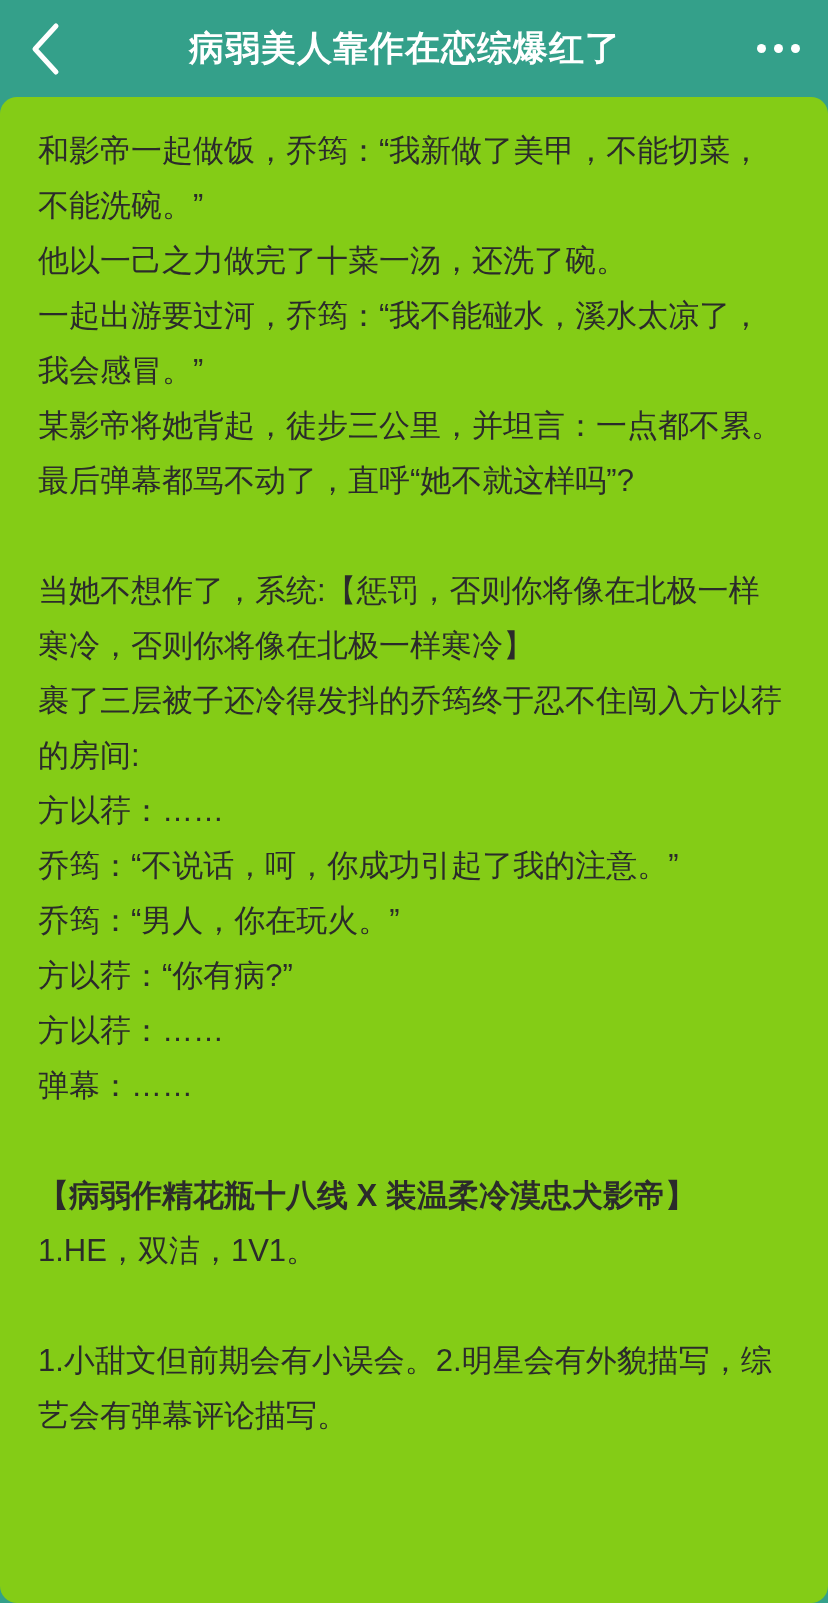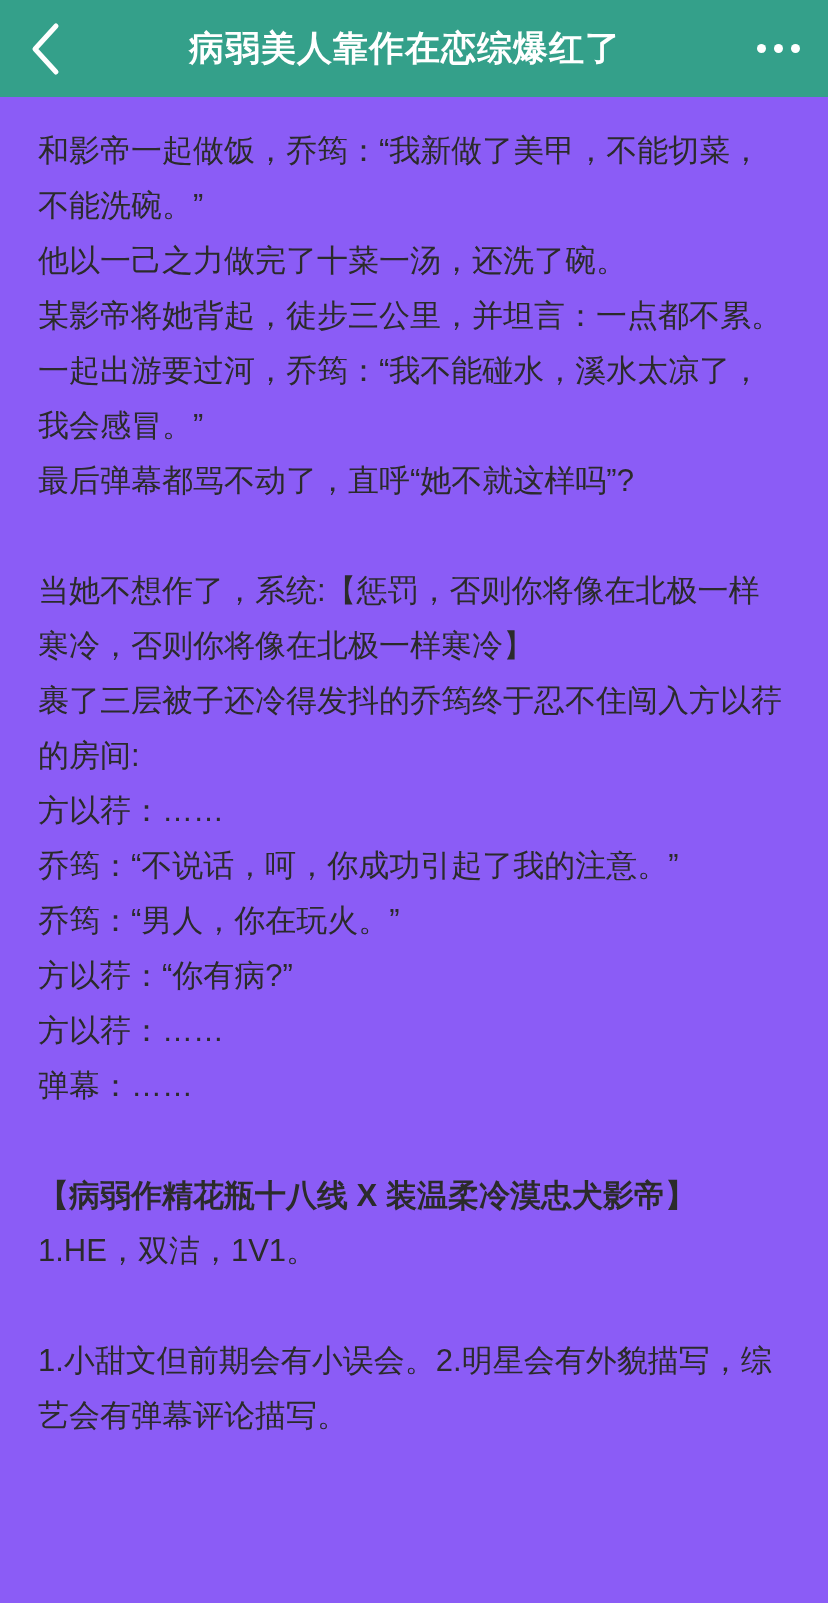--- a/index.html
+++ b/index.html
@@ -79,25 +79,26 @@
     display: block;
     width: 9px;
     height: 9px;
     border-radius: 50%;
     background: #ffffff;
   }
 
   .content {
     position: relative;
     flex: 1 1 auto;
-    background: #8b5cf6;
+    background: #84cc16;
     padding: 26px 38px 0 38px;
     box-sizing: border-box;
     overflow: hidden;
     z-index: 6;
+    border-radius: 17px;
   }
   .para {
     color: #2b2b2b;
     font-size: 31px;
     line-height: 55px;
     word-break: break-all;
     margin: 0;
   }
   .para.bold {
     font-weight: bold;
@@ -128,22 +129,22 @@
         <i></i>
           <i></i>
           <i></i>
       </span>
     </div>
   </div>
 
   <div class="content">
     <p class="para">和影帝一起做饭，乔筠：“我新做了美甲，不能切菜，不能洗碗。”</p>
     <p class="para">他以一己之力做完了十菜一汤，还洗了碗。</p>
+    <p class="para">一起出游要过河，乔筠：“我不能碰水，溪水太凉了，我会感冒。”</p>
     <p class="para">某影帝将她背起，徒步三公里，并坦言：一点都不累。</p>
-    <p class="para">一起出游要过河，乔筠：“我不能碰水，溪水太凉了，我会感冒。”</p>
     <p class="para">最后弹幕都骂不动了，直呼“她不就这样吗”?</p>
     <div class="spacer"></div>
     <p class="para">当她不想作了，系统:【惩罚，否则你将像在北极一样寒冷，否则你将像在北极一样寒冷】</p>
     <p class="para">裹了三层被子还冷得发抖的乔筠终于忍不住闯入方以荇的房间:</p>
     <p class="para">方以荇：……</p>
     <p class="para">乔筠：“不说话，呵，你成功引起了我的注意。”</p>
     <p class="para">乔筠：“男人，你在玩火。”</p>
     <p class="para">方以荇：“你有病?”</p>
     <p class="para">方以荇：……</p>
     <p class="para">弹幕：……</p>

